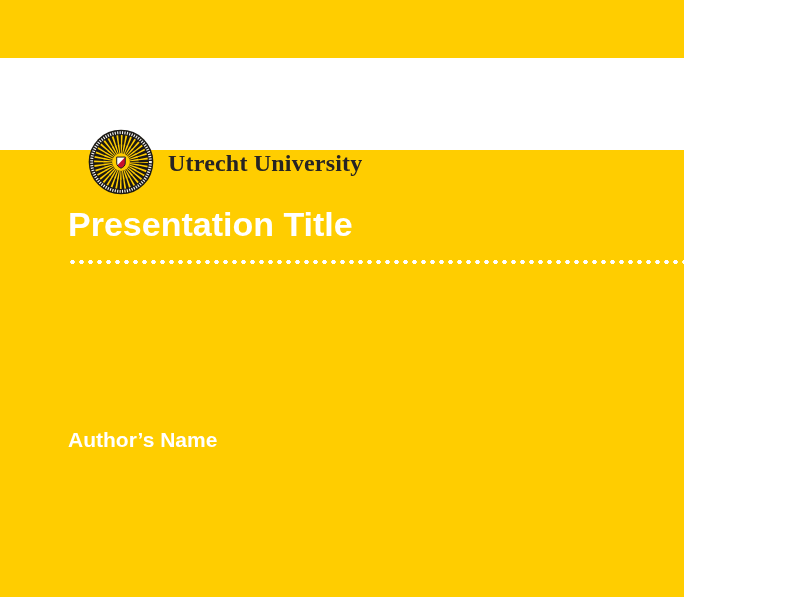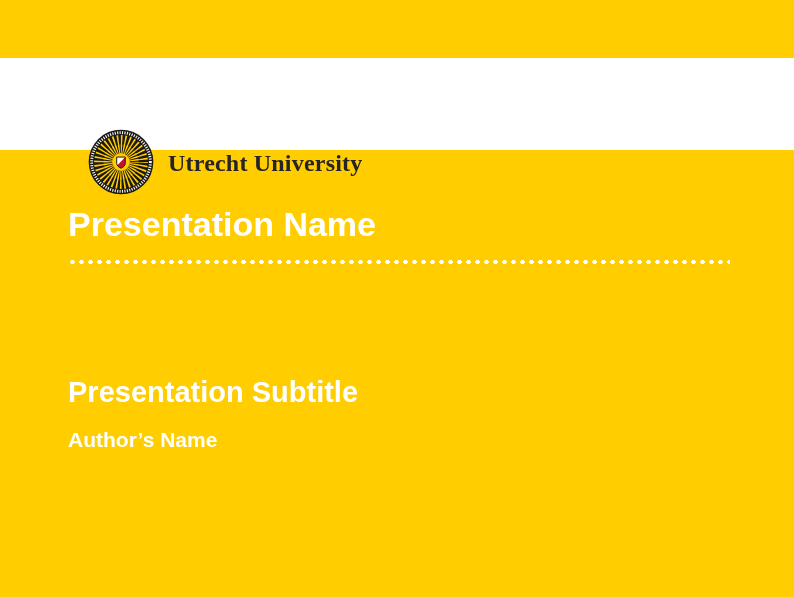--- a/index.html
+++ b/index.html
@@ -1,18 +1,18 @@
 <!DOCTYPE html>
 <html><head>
 <meta charset="utf-8">
 <style>
   html, body { margin: 0; padding: 0; }
   .slide {
     position: relative;
-    width: 794px;
+    width: 684px;
     height: 597px;
     background: #FFCD00;
     overflow: hidden;
     font-family: "Liberation Sans", sans-serif;
   }
   .header-band {
     position: absolute;
     left: 0; top: 58px;
     width: 794px; height: 92px;
     background: #FFFFFF;
@@ -90,21 +90,20 @@
       <clipPath id="shieldclip">
         <path d="M43.5,42.5 h13 v9 c0,4 -2.8,6.4 -6.5,7.9 c-3.7,-1.5 -6.5,-3.9 -6.5,-7.9 z"></path>
       </clipPath>
       <path d="M43.5,42.5 h13 v9 c0,4 -2.8,6.4 -6.5,7.9 c-3.7,-1.5 -6.5,-3.9 -6.5,-7.9 z" fill="#FFFFFF"></path>
       <polygon points="56.5,42.5 57.5,61 41,61 44.2,55.2" fill="#C8102E" clip-path="url(#shieldclip)"></polygon>
       <path d="M43.5,42.5 h13 v9 c0,4 -2.8,6.4 -6.5,7.9 c-3.7,-1.5 -6.5,-3.9 -6.5,-7.9 z" fill="none" stroke="#1C1914" stroke-width="1.5"></path>
     </svg>
     <div class="wordmark">Utrecht University</div>
   </div>
 
-  <div class="title">Presentation Name</div>
+  <div class="title">Presentation Title</div>
 
   <div class="dotted-rule"></div>
 
-  <div class="subtitle">Presentation Subtitle</div>
 
   <div class="author">Author’s Name</div>
 
 </div>
 
 </body></html>

